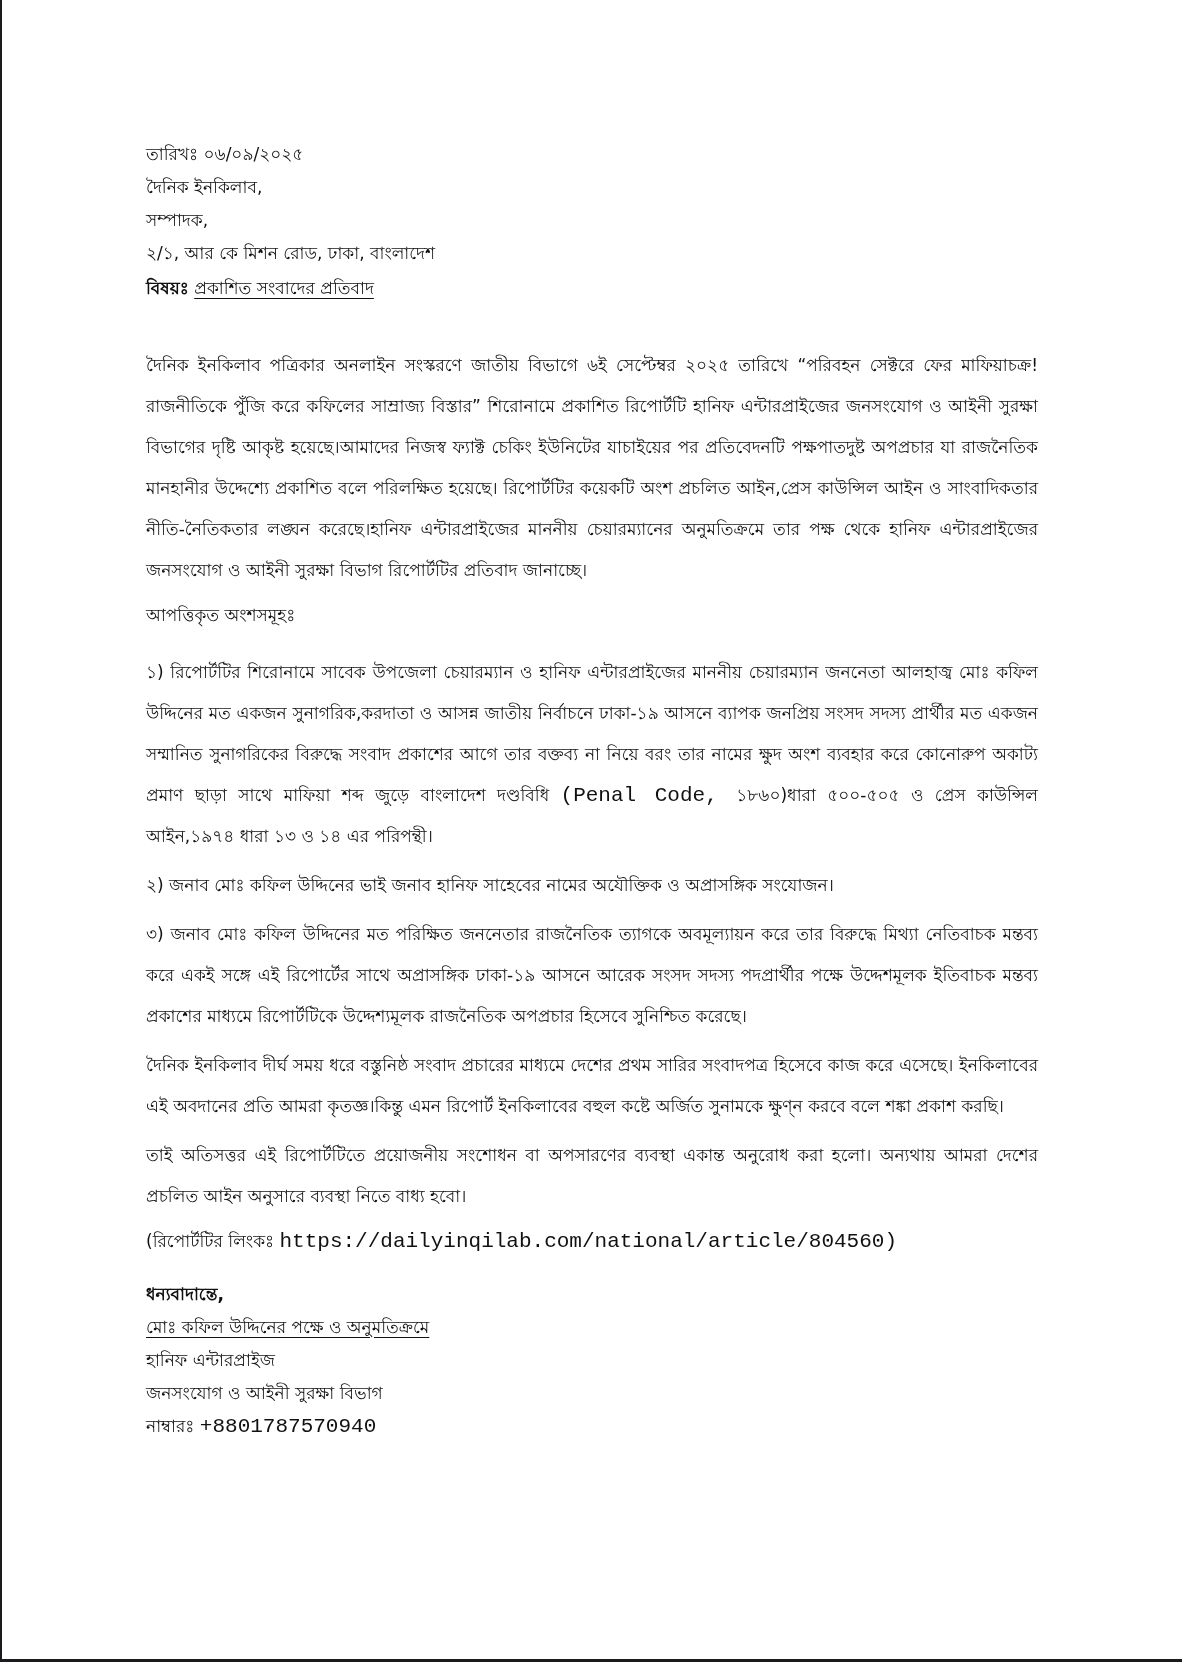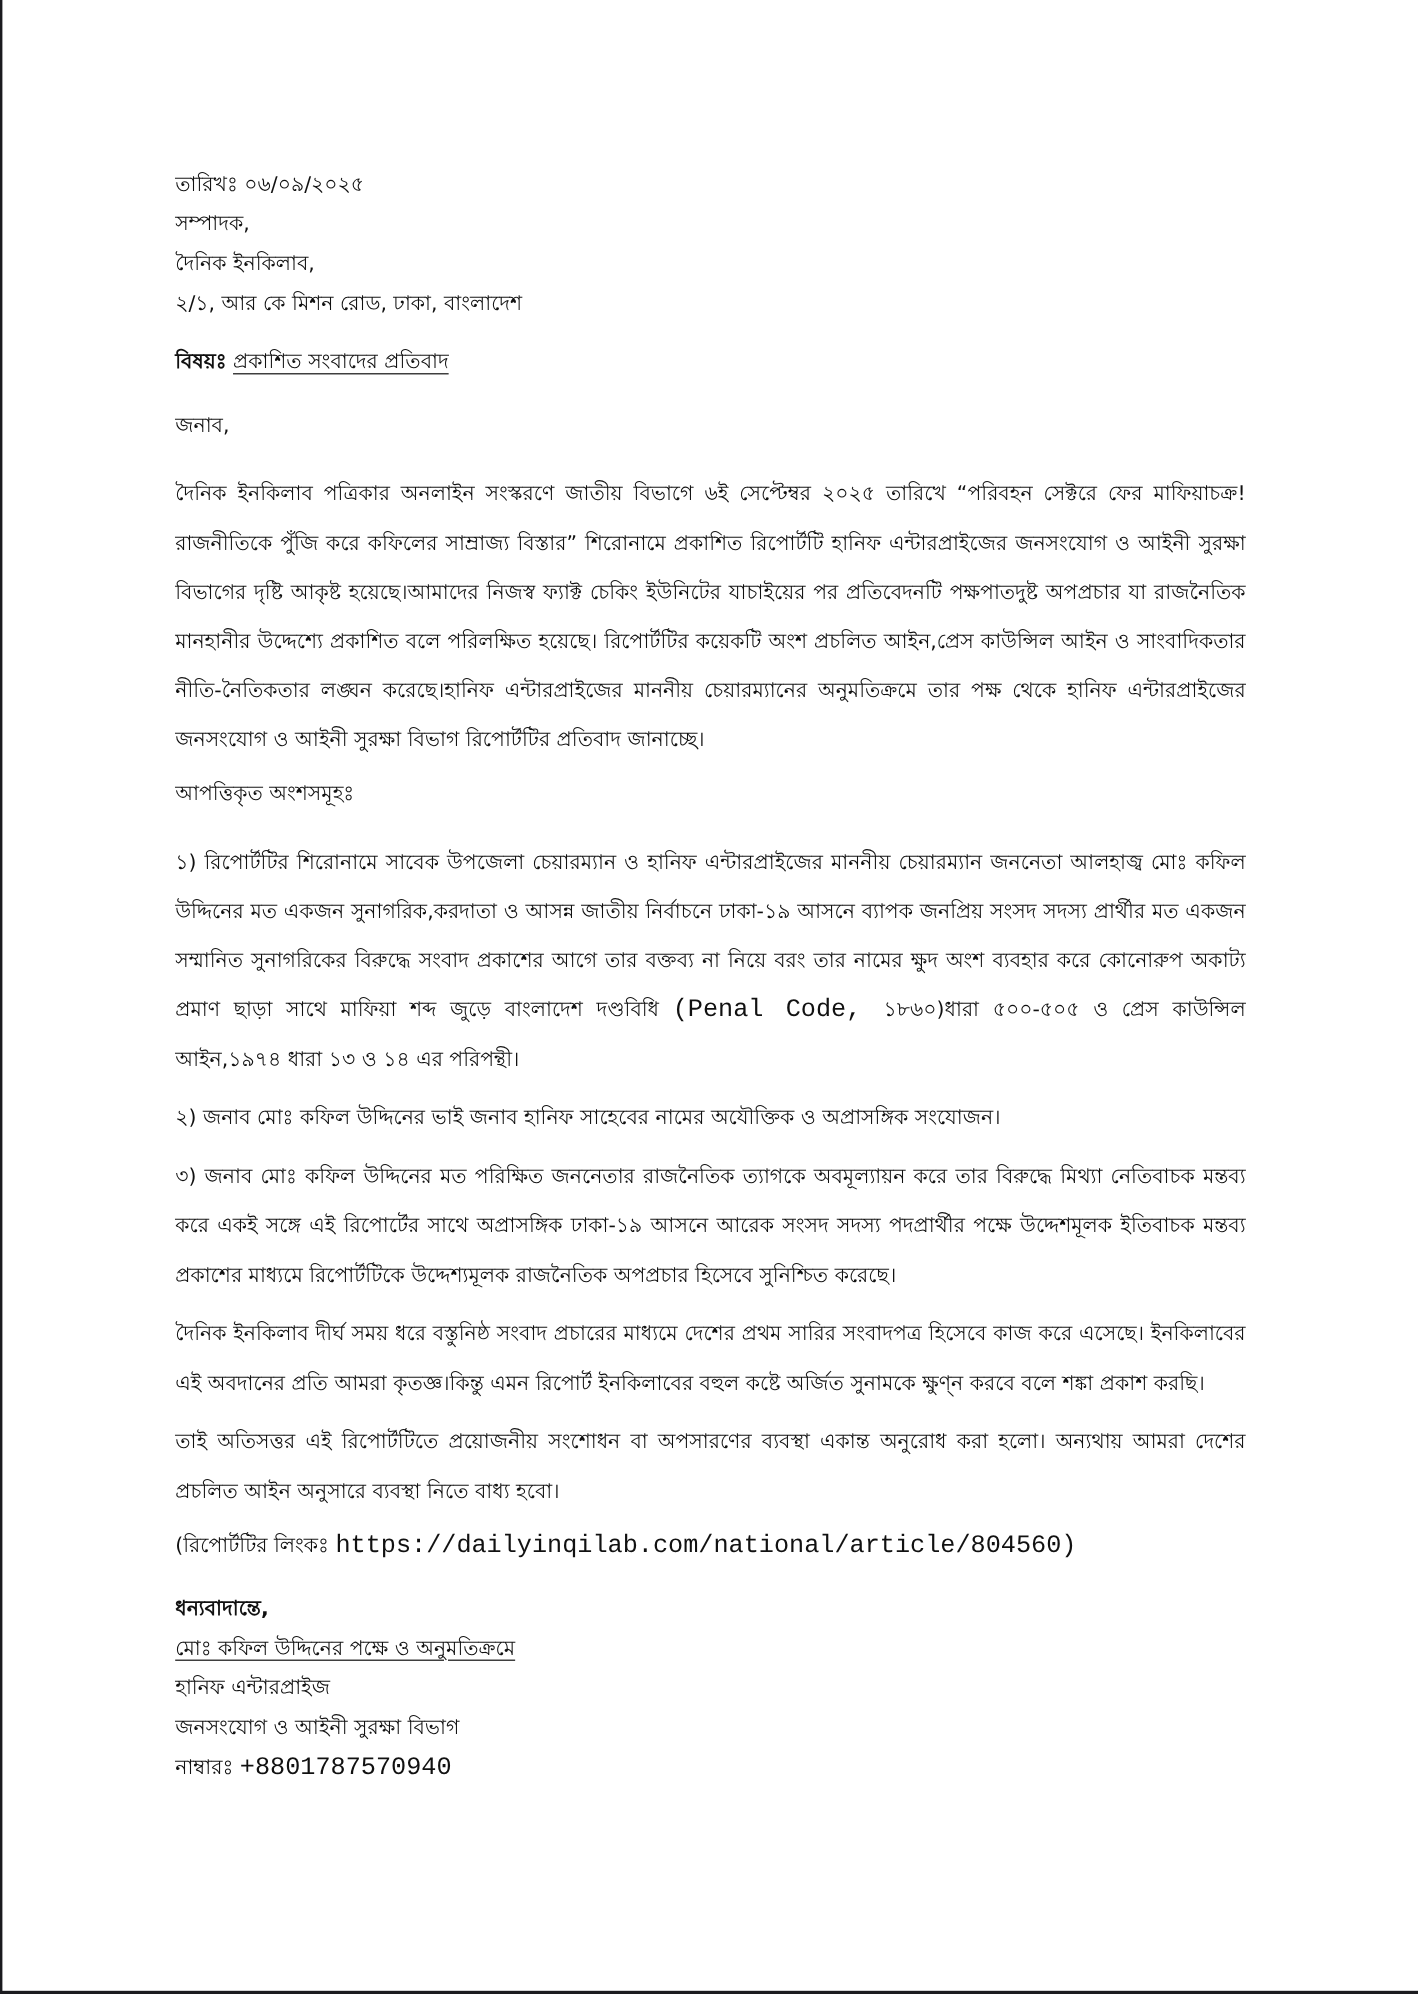--- a/index.html
+++ b/index.html
@@ -28,31 +28,30 @@
   .u { text-decoration: underline; text-underline-offset: 4px; }
   p { margin: 0; }
 </style>
 </head>
 <body>
 
 <div class="page">
   <div class="content">
 
     <div class="line">তারিখঃ ০৬/০৯/২০২৫</div>
+    <div class="line">দৈনিক ইনকিলাব,</div>
     <div class="line">সম্পাদক,</div>
-    <div class="line">দৈনিক ইনকিলাব,</div>
     <div class="line">২/১, আর কে মিশন রোড, ঢাকা, বাংলাদেশ</div>
 
-    <div class="line" style="margin-top:16px;">
+    <div class="line" style="margin-top:2px;">
       <span class="bold">বিষয়ঃ</span>
       <span class="u">প্রকাশিত সংবাদের প্রতিবাদ</span>
     </div>
 
     <div class="gap-m"></div>
-    <div class="line">জনাব,</div>
     <div class="gap-m"></div>
 
     <p class="para">দৈনিক ইনকিলাব পত্রিকার অনলাইন সংস্করণে জাতীয় বিভাগে ৬ই সেপ্টেম্বর ২০২৫ তারিখে “পরিবহন সেক্টরে ফের মাফিয়াচক্র!রাজনীতিকে পুঁজি করে কফিলের সাম্রাজ্য বিস্তার” শিরোনামে প্রকাশিত রিপোর্টটি হানিফ এন্টারপ্রাইজের জনসংযোগ ও আইনী সুরক্ষা বিভাগের দৃষ্টি আকৃষ্ট হয়েছে।আমাদের নিজস্ব ফ্যাক্ট চেকিং ইউনিটের যাচাইয়ের পর প্রতিবেদনটি পক্ষপাতদুষ্ট অপপ্রচার যা রাজনৈতিক মানহানীর উদ্দেশ্যে প্রকাশিত বলে পরিলক্ষিত হয়েছে। রিপোর্টটির কয়েকটি অংশ প্রচলিত আইন,প্রেস কাউন্সিল আইন ও সাংবাদিকতার নীতি-নৈতিকতার লঙ্ঘন করেছে।হানিফ এন্টারপ্রাইজের মাননীয় চেয়ারম্যানের অনুমতিক্রমে তার পক্ষ থেকে হানিফ এন্টারপ্রাইজের জনসংযোগ ও আইনী সুরক্ষা বিভাগ রিপোর্টটির প্রতিবাদ জানাচ্ছে।</p>
 
     <div class="gap-s"></div>
     <div class="line">আপত্তিকৃত অংশসমূহঃ</div>
     <div class="gap-m"></div>
 
     <p class="para"><span>১)  রিপোর্টটির শিরোনামে সাবেক উপজেলা চেয়ারম্যান ও  হানিফ এন্টারপ্রাইজের মাননীয় চেয়ারম্যান জননেতা আলহাজ্ব মোঃ কফিল উদ্দিনের মত একজন সুনাগরিক,করদাতা ও আসন্ন জাতীয় নির্বাচনে ঢাকা-১৯ আসনে ব্যাপক জনপ্রিয় সংসদ  সদস্য প্রার্থীর মত একজন সম্মানিত সুনাগরিকের বিরুদ্ধে সংবাদ প্রকাশের আগে তার বক্তব্য না নিয়ে বরং তার নামের ক্ষুদ অংশ ব্যবহার করে কোনোরুপ অকাট্য প্রমাণ ছাড়া সাথে  মাফিয়া শব্দ জুড়ে বাংলাদেশ দণ্ডবিধি </span><span class="latin">(Penal Code, </span><span>১৮৬০)ধারা ৫০০-৫০৫ ও প্রেস কাউন্সিল আইন,১৯৭৪ ধারা ১৩ ও ১৪ এর পরিপন্থী।</span></p>
 

